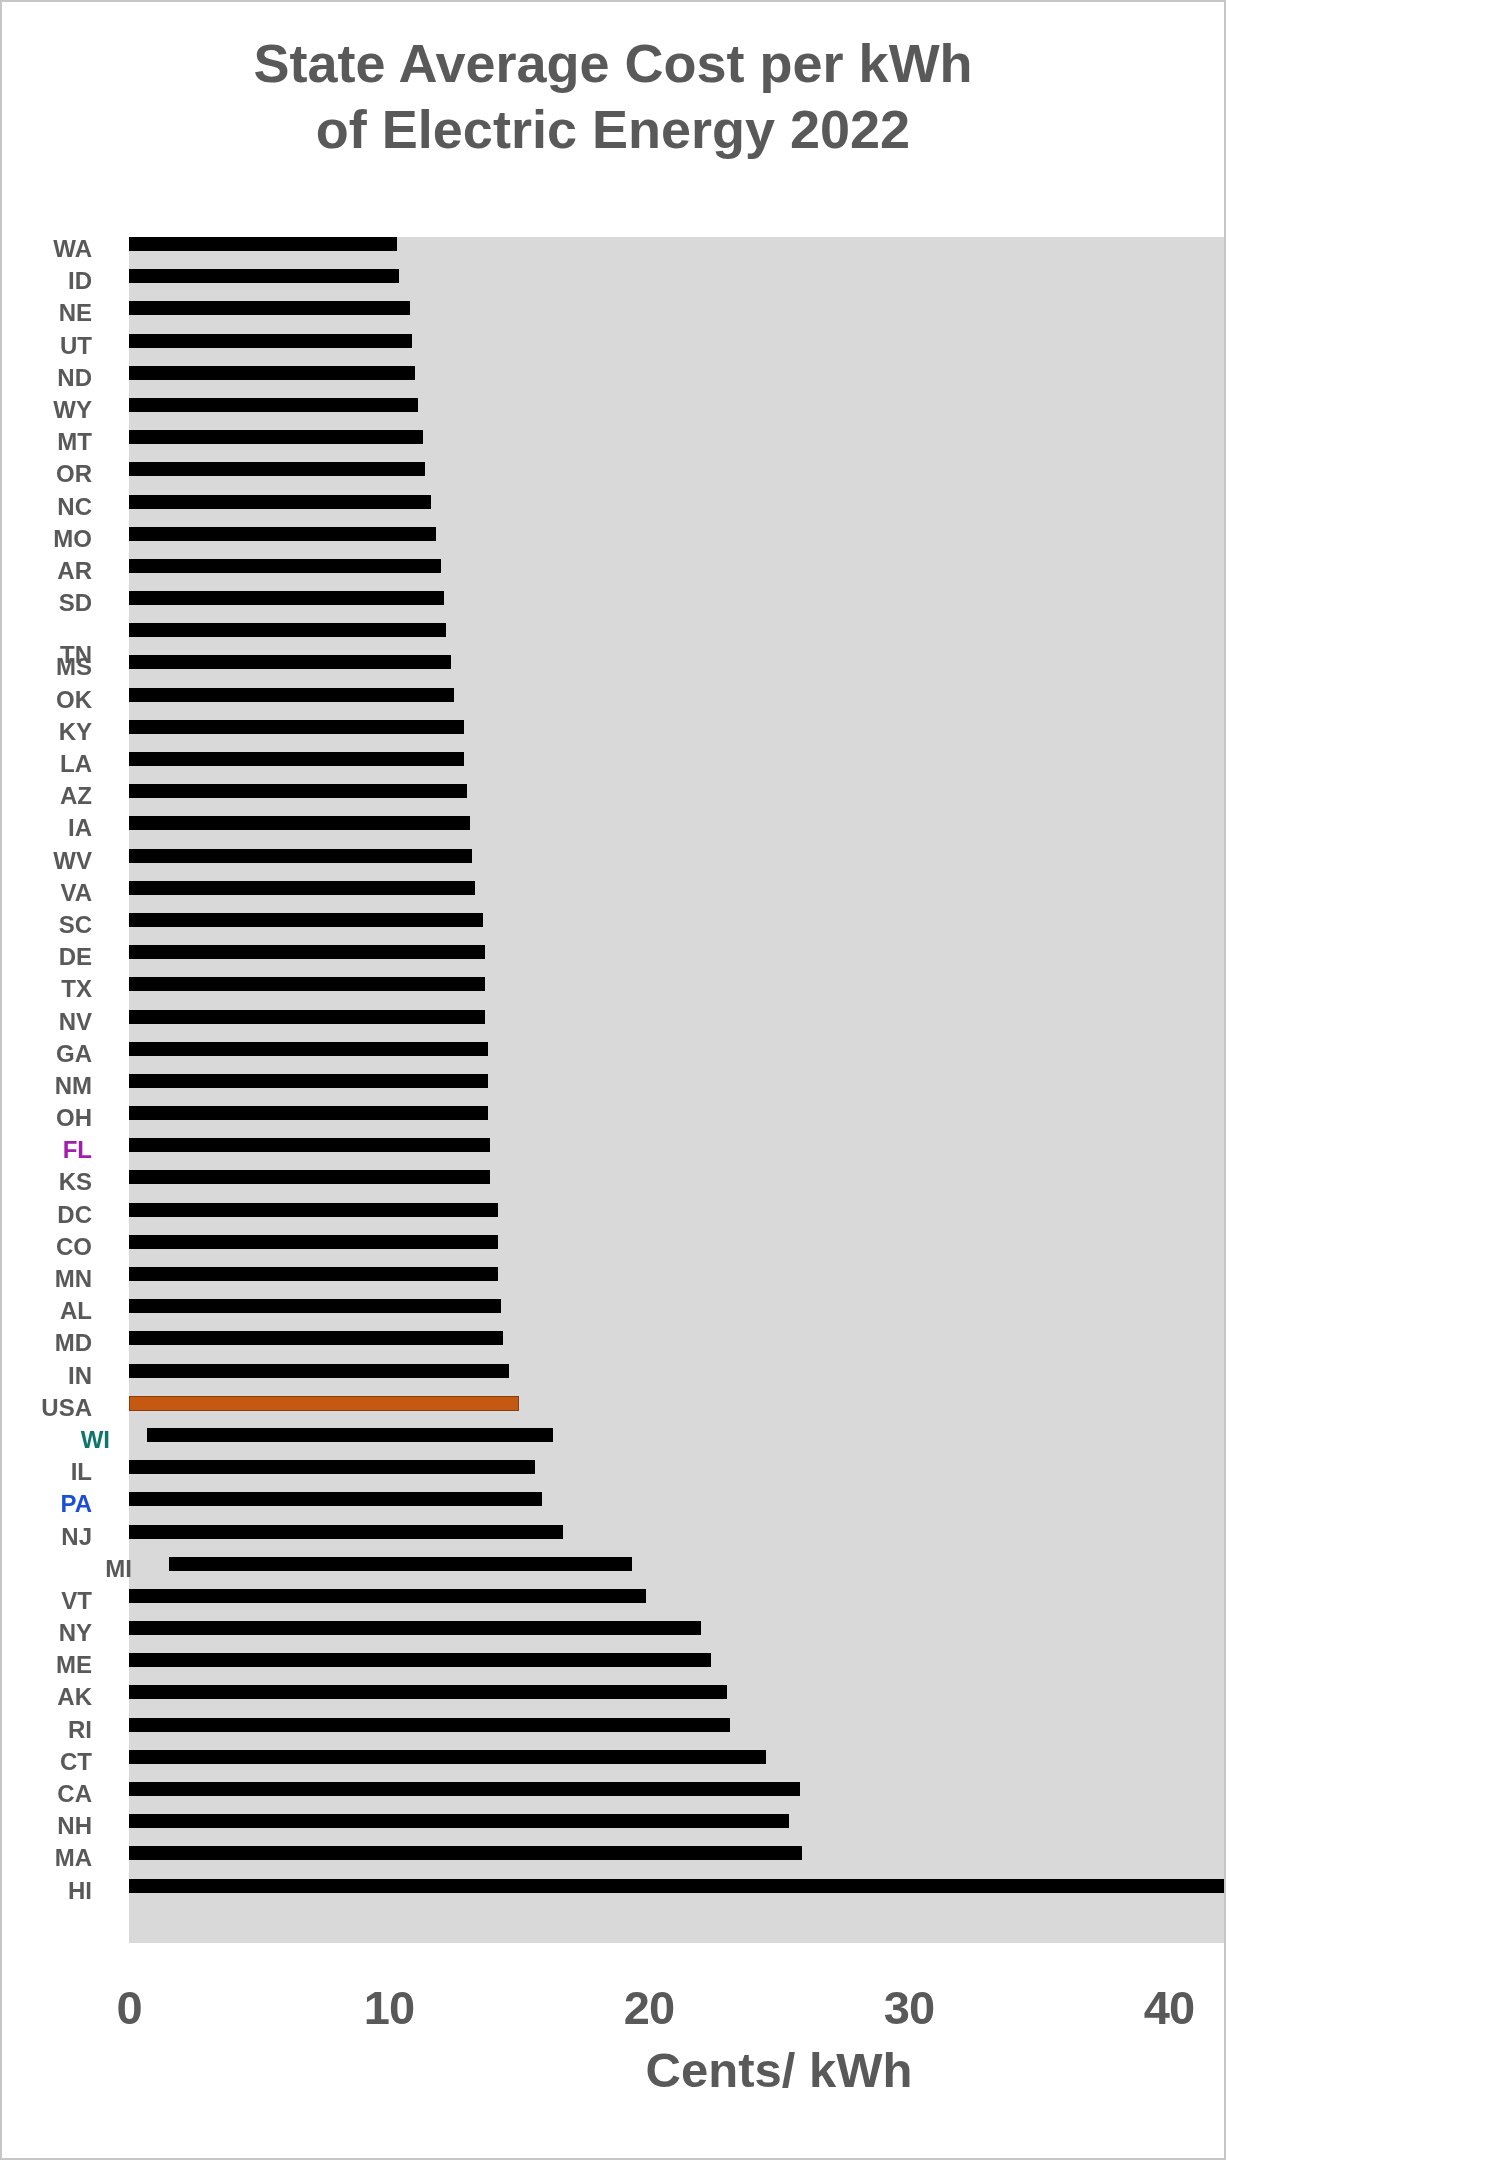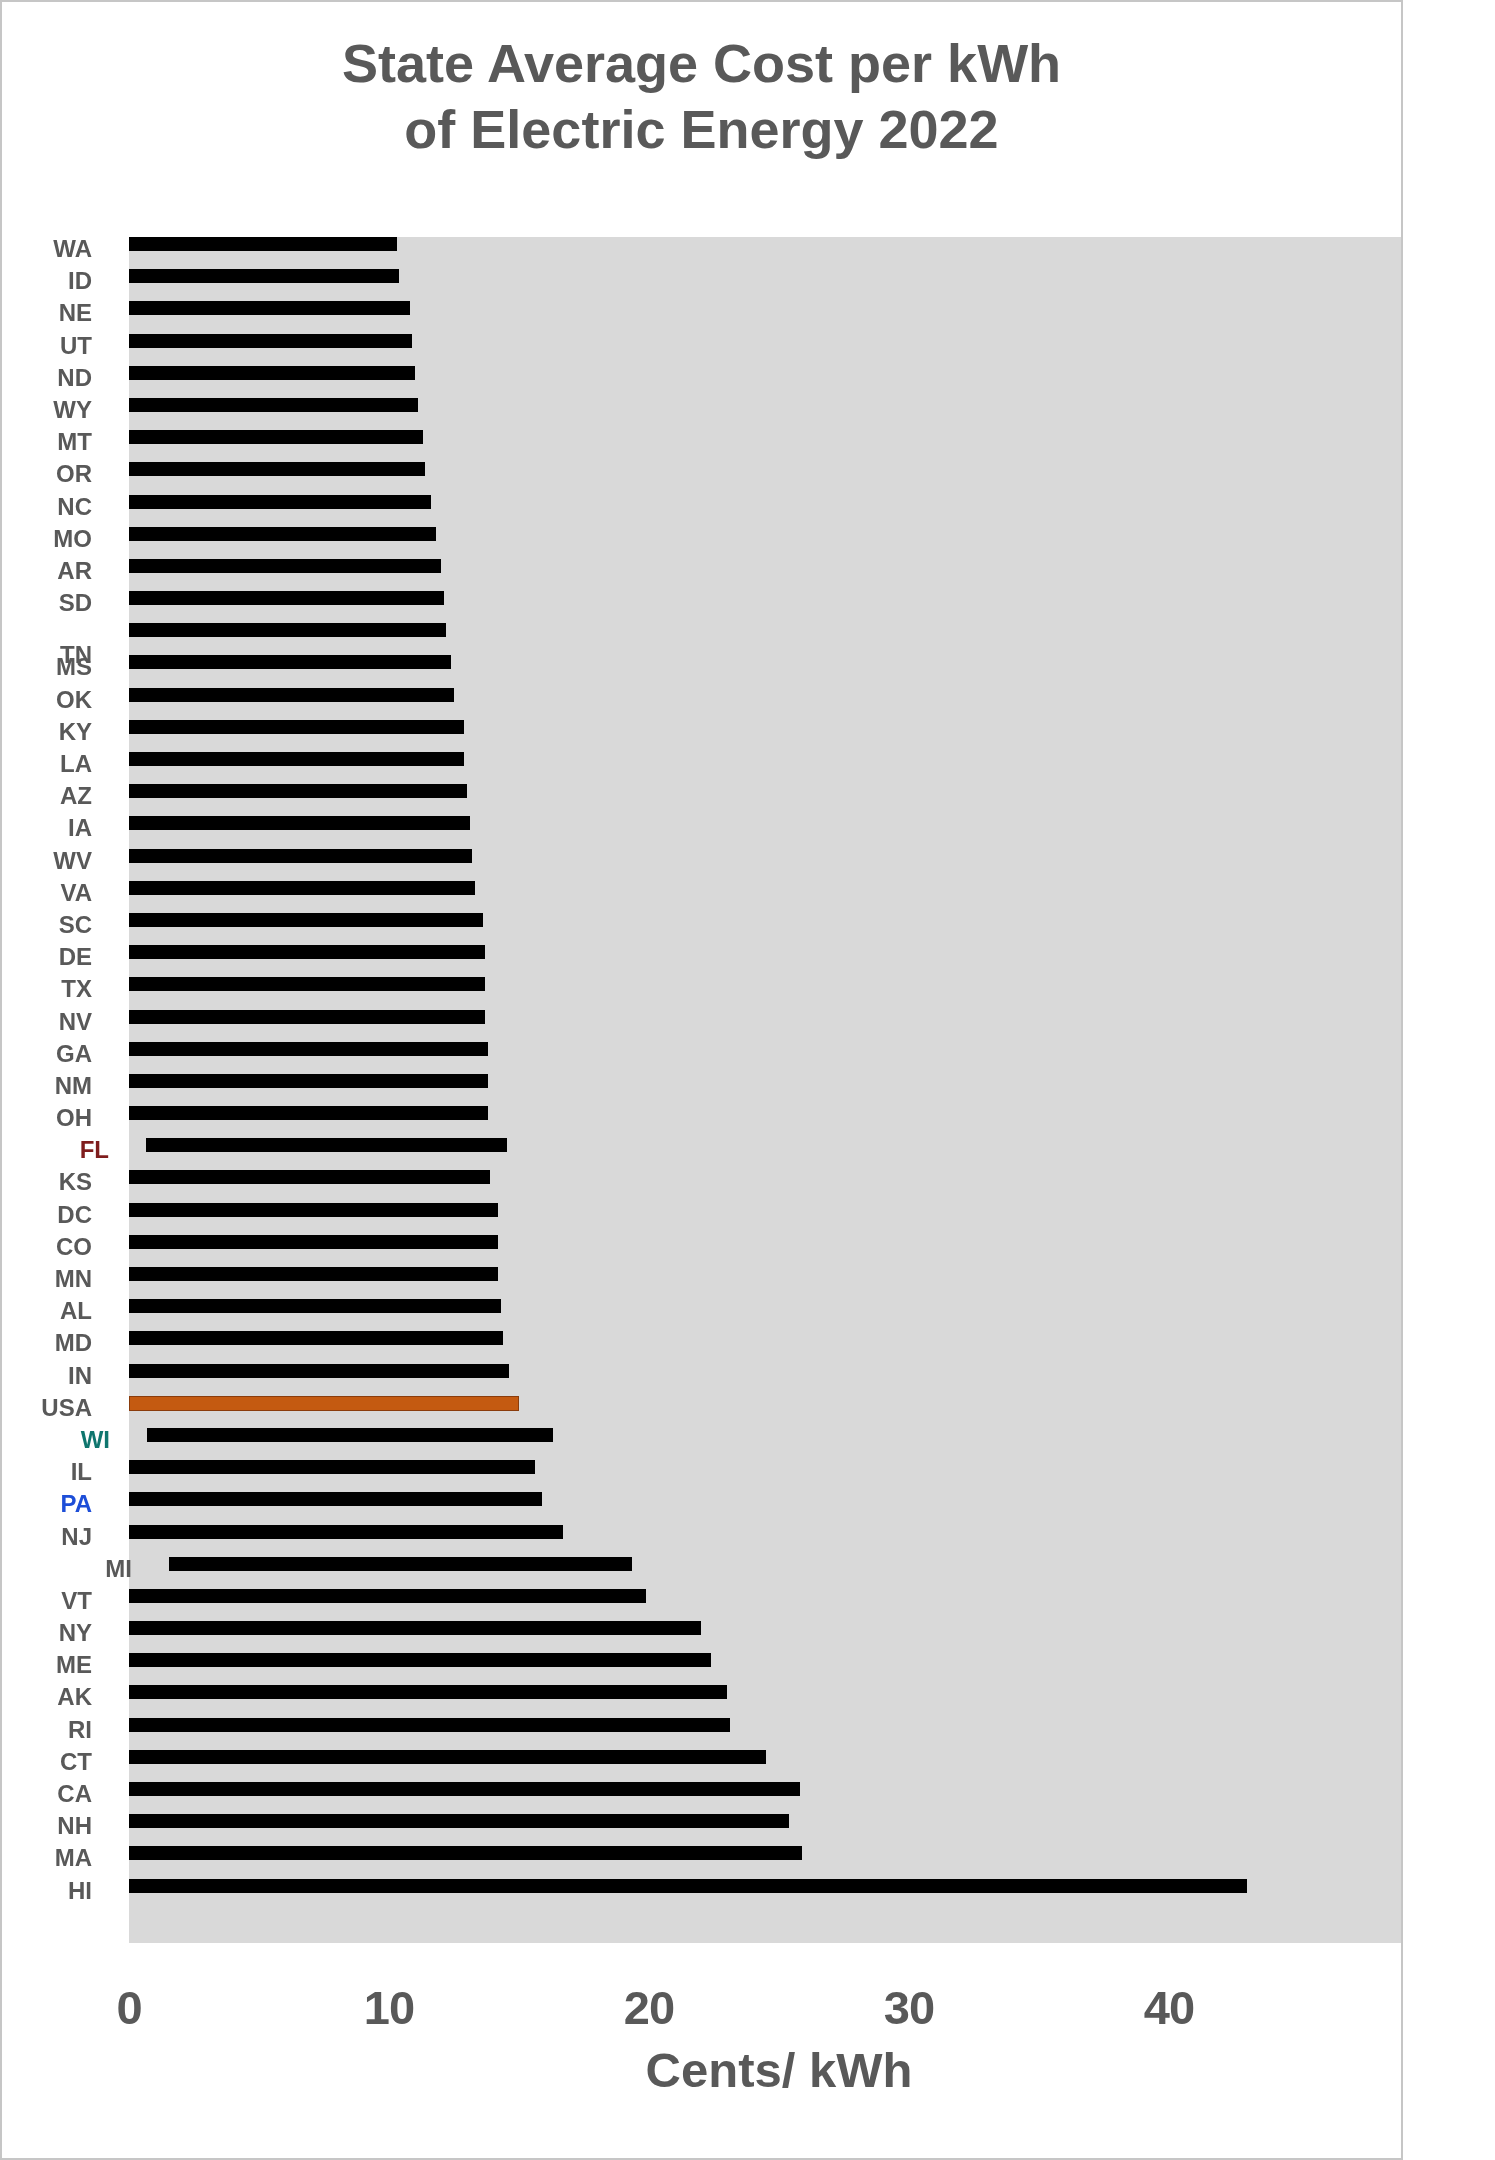--- a/index.html
+++ b/index.html
@@ -1,18 +1,18 @@
 <!DOCTYPE html>
 <html><head>
 <meta charset="utf-8">
 <style>
   html,body{margin:0;padding:0;background:#ffffff;}
   .page{
     position:relative;
-    width:1403px;height:2160px;
+    width:1226px;height:2160px;
     box-sizing:border-box;
     background:#ffffff;
     border:2px solid #c6c6c6;
     font-family:"Liberation Sans", sans-serif;
     overflow:hidden;
   }
   .chart-title{
     position:absolute;
     top:28px;left:0;width:100%;
     text-align:center;
@@ -197,21 +197,21 @@
       </div>
       <div class="row">
         <div class="cat-label" style="color: rgb(89, 89, 89);">NM</div>
         <div class="bar" style="width: 358.8px; background: rgb(0, 0, 0);"></div>
       </div>
       <div class="row">
         <div class="cat-label" style="color: rgb(89, 89, 89);">OH</div>
         <div class="bar" style="width: 358.8px; background: rgb(0, 0, 0);"></div>
       </div>
       <div class="row">
-        <div class="cat-label" style="color: #7f1d1d; padding-left: 17px;">FL</div>
+        <div class="cat-label" style="color: #a21caf;">FL</div>
         <div class="bar" style="width: 361.4px; background: rgb(0, 0, 0);"></div>
       </div>
       <div class="row">
         <div class="cat-label" style="color: rgb(89, 89, 89);">KS</div>
         <div class="bar" style="width: 361.4px; background: rgb(0, 0, 0);"></div>
       </div>
       <div class="row">
         <div class="cat-label" style="color: rgb(89, 89, 89);">DC</div>
         <div class="bar" style="width: 369.2px; background: rgb(0, 0, 0);"></div>
       </div>

